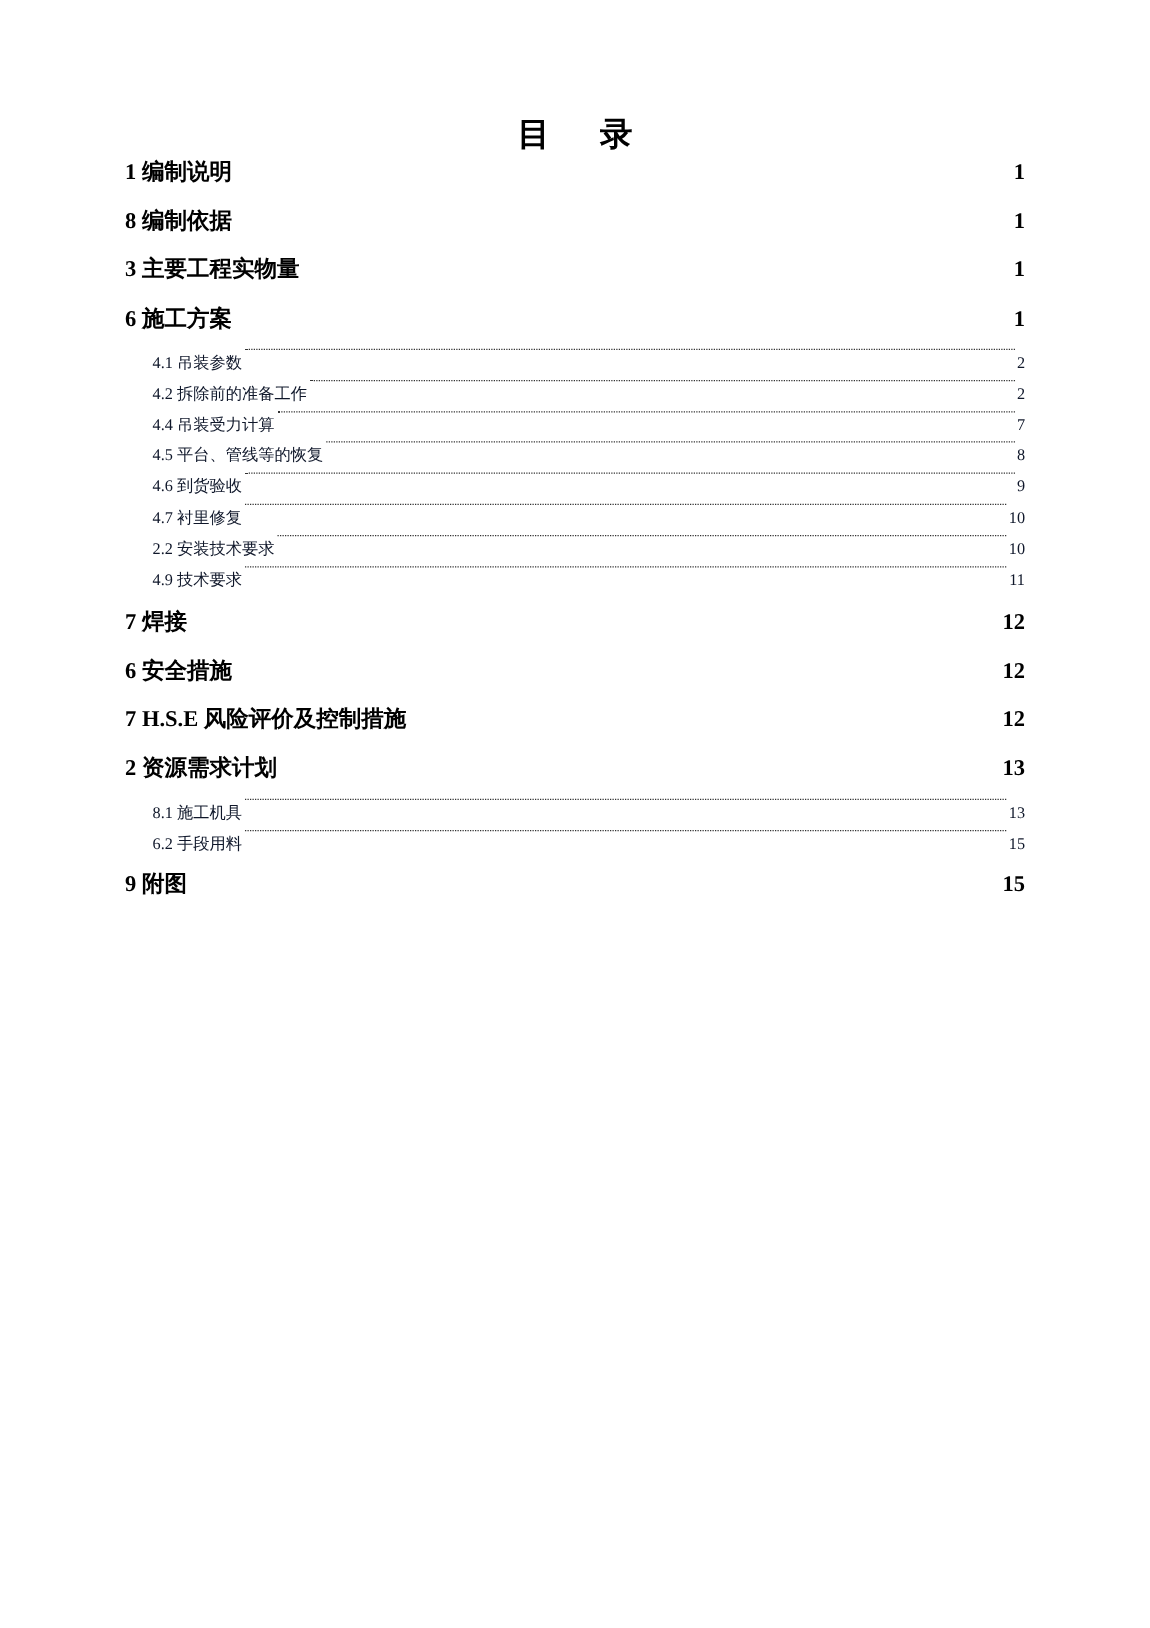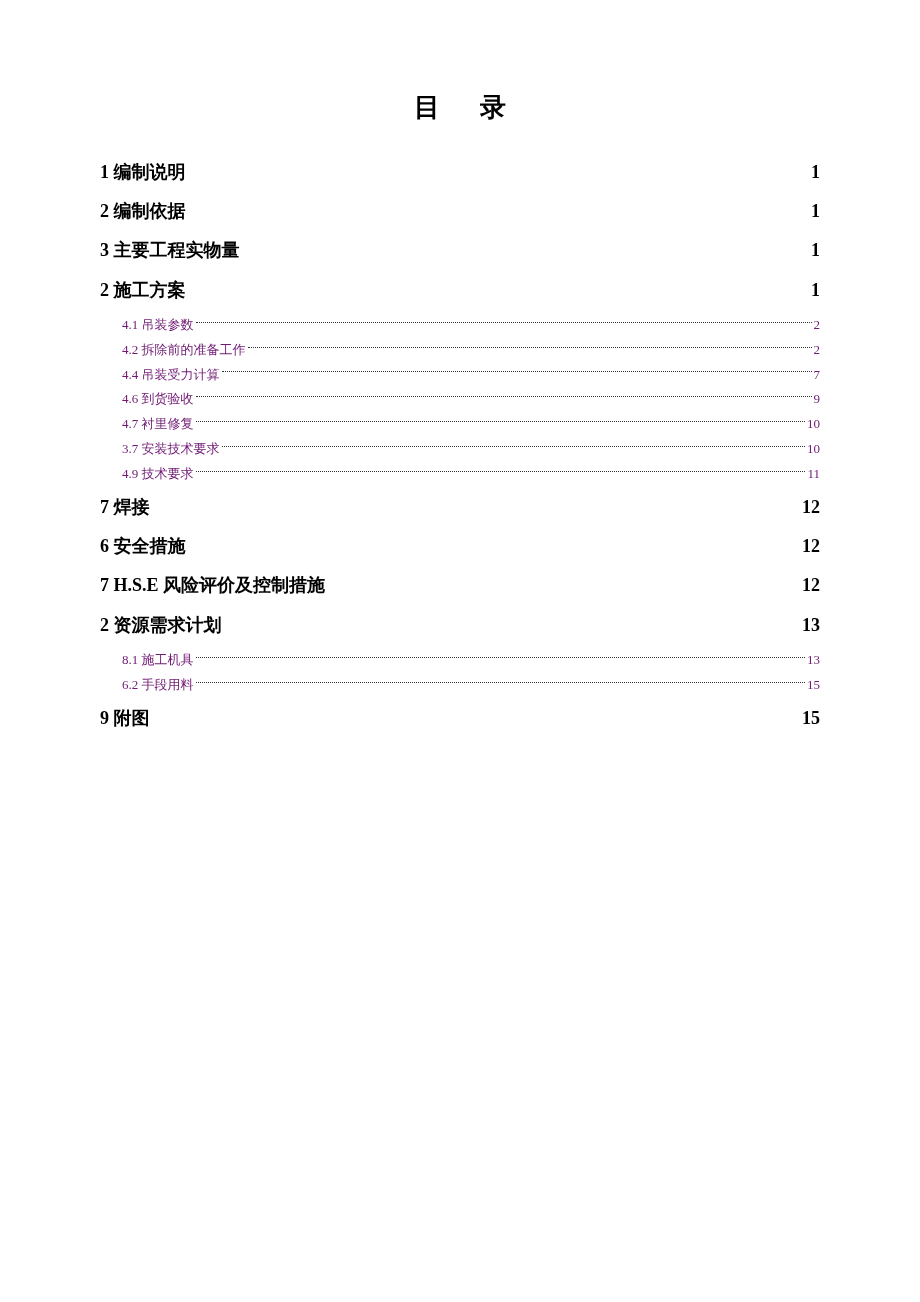--- a/index.html
+++ b/index.html
@@ -12,21 +12,20 @@
       background: #ffffff;
       width: 920px;
       height: 1302px;
       padding: 90px 100px;
     }
     .title {
       text-align: center;
       font-size: 26px;
       font-weight: bold;
       letter-spacing: 40px;
-      margin-bottom: 35px;
       font-family: Liberation Mono, monospace;
       padding-left: 40px;
     }
     .toc-main {
       display: flex;
       justify-content: space-between;
       font-size: 18px;
       font-weight: bold;
       margin-bottom: 14px;
       line-height: 1.4;
@@ -36,26 +35,26 @@
     }
     .toc-main-page {
       font-family: "Times New Roman", serif;
     }
     .toc-sub-wrap {
       margin-top: 3px;
       margin-bottom: 12px;
     }
     .toc-sub {
       display: flex;
-      align-items: center;
+      align-items: flex-start;
       font-size: 13px;
       margin-left: 22px;
       margin-bottom: 8px;
       line-height: 1.3;
-      color: #701a75;
+      color: #0f172a;
     }
     .toc-sub-label {
       white-space: nowrap;
     }
     .toc-sub-dots {
       flex: 1;
       border-bottom: 1px dotted #333;
       margin: 0 2px;
       position: relative;
       top: -3px;
@@ -68,59 +67,64 @@
 <body>
 
 <div class="title">目录</div>
 
 <div id="toc-container">
     <div class="toc-main">
       <span class="toc-main-label">1 编制说明</span>
       <span class="toc-main-page">1</span>
     </div>
     <div class="toc-main">
-      <span class="toc-main-label">2 编制依据</span>
+      <span class="toc-main-label">8 编制依据</span>
       <span class="toc-main-page">1</span>
     </div>
     <div class="toc-main">
       <span class="toc-main-label">3 主要工程实物量</span>
       <span class="toc-main-page">1</span>
     </div>
     <div class="toc-main">
-      <span class="toc-main-label">2 施工方案</span>
+      <span class="toc-main-label">6 施工方案</span>
       <span class="toc-main-page">1</span>
     </div>
     <div class="toc-sub-wrap">
       <div class="toc-sub">
         <span class="toc-sub-label">4.1 吊装参数</span>
         <span class="toc-sub-dots"></span>
         <span class="toc-sub-page">2</span>
       </div>
       <div class="toc-sub">
         <span class="toc-sub-label">4.2 拆除前的准备工作</span>
         <span class="toc-sub-dots"></span>
         <span class="toc-sub-page">2</span>
       </div>
       <div class="toc-sub">
         <span class="toc-sub-label">4.4 吊装受力计算</span>
         <span class="toc-sub-dots"></span>
         <span class="toc-sub-page">7</span>
       </div>
       <div class="toc-sub">
+        <span class="toc-sub-label">4.5 平台、管线等的恢复</span>
+        <span class="toc-sub-dots"></span>
+        <span class="toc-sub-page">8</span>
+      </div>
+      <div class="toc-sub">
         <span class="toc-sub-label">4.6 到货验收</span>
         <span class="toc-sub-dots"></span>
         <span class="toc-sub-page">9</span>
       </div>
       <div class="toc-sub">
         <span class="toc-sub-label">4.7 衬里修复</span>
         <span class="toc-sub-dots"></span>
         <span class="toc-sub-page">10</span>
       </div>
       <div class="toc-sub">
-        <span class="toc-sub-label">3.7 安装技术要求</span>
+        <span class="toc-sub-label">2.2 安装技术要求</span>
         <span class="toc-sub-dots"></span>
         <span class="toc-sub-page">10</span>
       </div>
       <div class="toc-sub">
         <span class="toc-sub-label">4.9 技术要求</span>
         <span class="toc-sub-dots"></span>
         <span class="toc-sub-page">11</span>
       </div>
     </div>
     <div class="toc-main">

